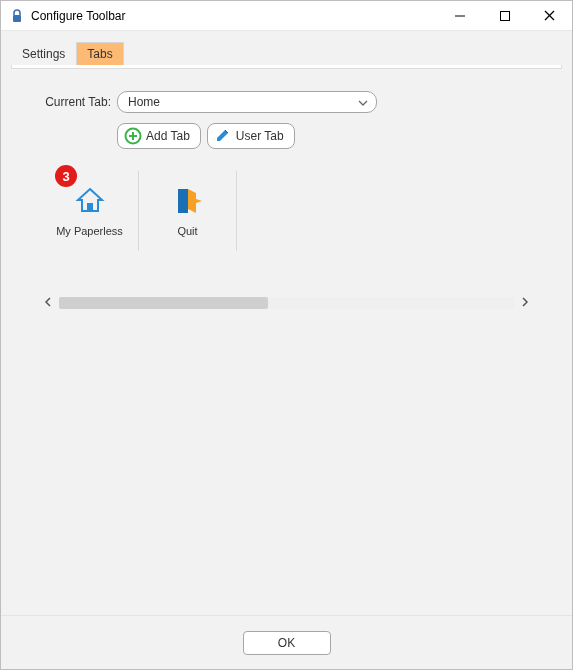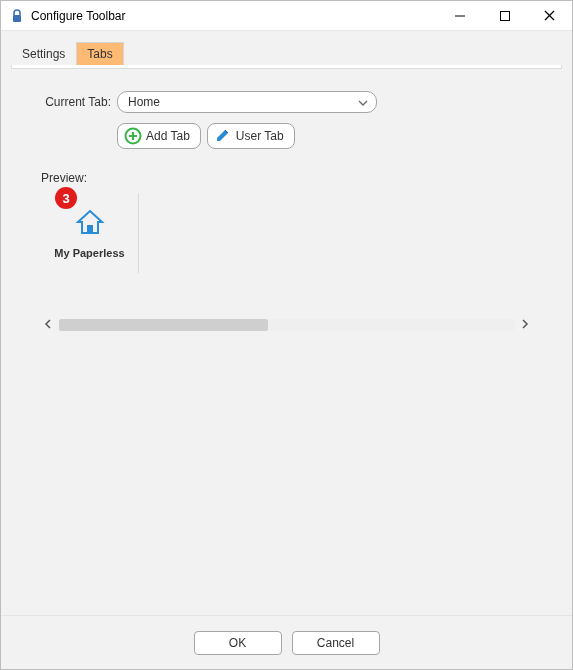--- a/index.html
+++ b/index.html
@@ -105,21 +105,21 @@
     width: 98px;
     border-right: 1px solid #d9d9d9;
     display: flex;
     flex-direction: column;
     align-items: center;
     justify-content: center;
     position: relative;
   }
   .pcell:last-child { border-right: none; }
   .pcell .picon { width: 32px; height: 32px; margin-bottom: 8px; }
-  .pcell .plabel { font-size: 11px; color: #333; font-weight: bold; }
+  .pcell .plabel { font-size: 11px; color: #333; }
   .badge {
     position: absolute;
     top: -6px;
     left: 14px;
     width: 22px; height: 22px;
     border-radius: 50%;
     background: #e21b1b;
     color: #fff;
     font-weight: bold;
     font-size: 13px;
@@ -238,33 +238,42 @@
       <span class="icon">
         <svg viewBox="0 0 18 18">
             <path d="M3 14 L3 11 L11 3 L14 6 L6 14 Z" fill="#2a8cd6"></path>
             <path d="M11 3 L14 6" stroke="#1b5f94" stroke-width="1"></path>
           </svg>
       </span>
       <span>User Tab</span>
     </div>
   </div>
 
-  <div class="preview-label">Preview:</div>
 
   <div class="preview">
     <div class="pcell">
       <div class="badge">3</div>
       <span class="picon">
         <svg viewBox="0 0 32 32">
             <polygon points="16,4 28,15 24,15 24,26 8,26 8,15 4,15" fill="none" stroke="#2a8cd6" stroke-width="2"></polygon>
             <rect x="13" y="18" width="6" height="8" fill="#2a8cd6"></rect>
           </svg>
       </span>
       <span class="plabel">My Paperless</span>
     </div>
+    <div class="pcell">
+      <span class="picon">
+        <svg viewBox="0 0 32 32">
+            <rect x="6" y="4" width="10" height="24" fill="#1b6fb5"></rect>
+            <polygon points="16,4 24,8 24,28 16,24" fill="#f7a124"></polygon>
+            <polygon points="24,14 30,16 24,18" fill="#f7a124"></polygon>
+          </svg>
+      </span>
+      <span class="plabel">Quit</span>
+    </div>
     <div class="pcell" style="border-right:none;"></div>
   </div>
 
   <div class="scrollrow">
     <div class="arrow">
       <svg width="8" height="10">
           <polyline points="6,1 2,5 6,9" fill="none" stroke="#555" stroke-width="1.5"></polyline>
         </svg>
     </div>
     <div class="track">
@@ -274,14 +283,13 @@
       <svg width="8" height="10">
           <polyline points="2,1 6,5 2,9" fill="none" stroke="#555" stroke-width="1.5"></polyline>
         </svg>
     </div>
   </div>
 
 </div>
 
 <div class="footer">
   <div class="footerbtn">OK</div>
-  <div class="footerbtn">Cancel</div>
 </div>
 
 </body></html>

